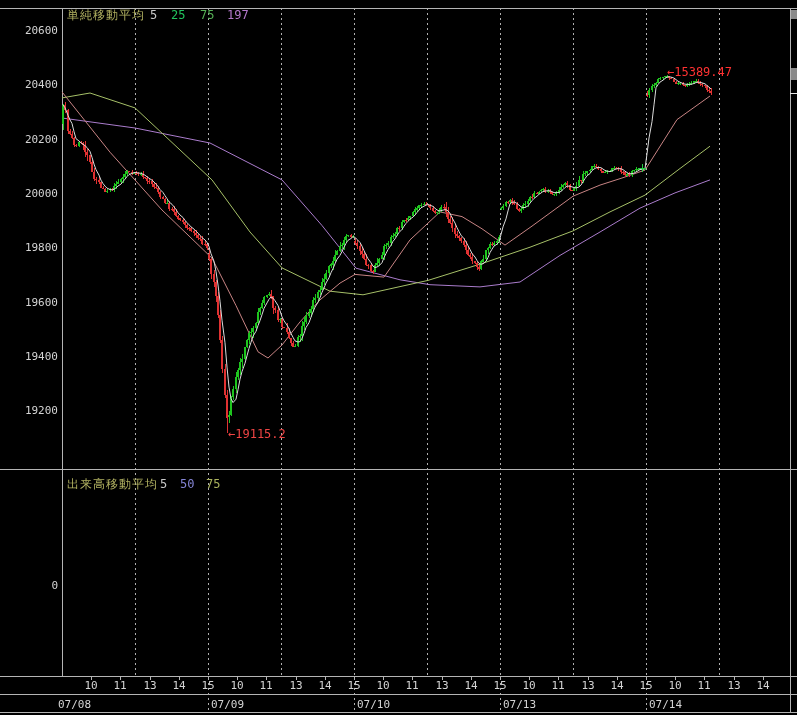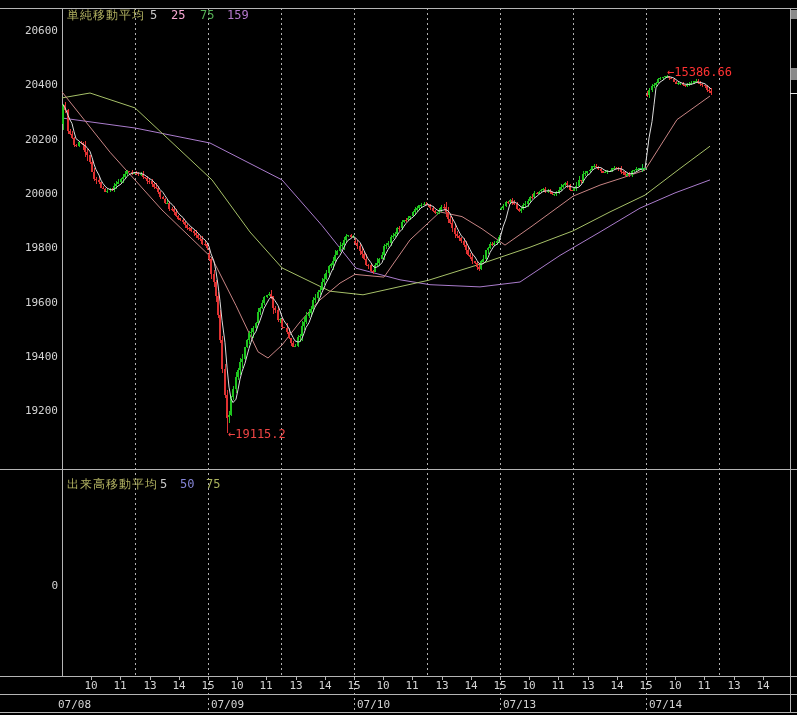--- a/index.html
+++ b/index.html
@@ -700,29 +700,29 @@
       <text x="503" y="708" fill="#d4d4d4" font-size="11" text-anchor="start" font-family="DejaVu Sans Mono, monospace">07/13</text>
       <text x="675" y="689" fill="#d4d4d4" font-size="11" text-anchor="middle" font-family="DejaVu Sans Mono, monospace">10</text>
       <text x="704" y="689" fill="#d4d4d4" font-size="11" text-anchor="middle" font-family="DejaVu Sans Mono, monospace">11</text>
       <text x="734" y="689" fill="#d4d4d4" font-size="11" text-anchor="middle" font-family="DejaVu Sans Mono, monospace">13</text>
       <text x="763" y="689" fill="#d4d4d4" font-size="11" text-anchor="middle" font-family="DejaVu Sans Mono, monospace">14</text>
       <text x="649" y="708" fill="#d4d4d4" font-size="11" text-anchor="start" font-family="DejaVu Sans Mono, monospace">07/14</text>
     </svg>
 
   <div class="ovl jp" style="left: 67px; top: 9px; color: rgb(176, 176, 96);">単純移動平均</div>
   <span class="ovl num" style="left: 150px; top: 9px; color: rgb(200, 200, 200);">5</span>
-  <span class="ovl num" style="left: 171px; top: 9px; color: #f9a8d4;">25</span>
+  <span class="ovl num" style="left: 171px; top: 9px; color: #22c55e;">25</span>
   <span class="ovl num" style="left: 200px; top: 9px; color: rgb(85, 176, 85);">75</span>
-  <span class="ovl num" style="left: 227px; top: 9px; color: rgb(180, 120, 204);">159</span>
+  <span class="ovl num" style="left: 227px; top: 9px; color: rgb(180, 120, 204);">197</span>
 
   <div class="ovl jp" style="left: 67px; top: 478px; color: rgb(176, 176, 96); text-align: right;">出来高移動平均</div>
   <span class="ovl num" style="left: 160px; top: 478px; color: rgb(200, 200, 200);">5</span>
   <span class="ovl num" style="left: 180px; top: 478px; color: rgb(132, 132, 212);">50</span>
   <span class="ovl num" style="left: 206px; top: 478px; color: rgb(170, 178, 92);">75</span>
 
   <div class="ovl num" style="left: 30px; top: 579px; width: 28px; text-align: right; font-size: 11px; color: rgb(212, 212, 212);">0</div>
 
-  <div class="ovl num" style="left: 667px; top: 66px; color: rgb(255, 50, 50);">←15386.66</div>
+  <div class="ovl num" style="left: 667px; top: 66px; color: rgb(255, 50, 50);">←15389.47</div>
   <div class="ovl num" style="left: 228px; top: 428px; color: #ef4444;">←19115.2</div>
 
   <div class="sbar" style="left:791px;top:10px;width:6px;height:9px;"></div>
   <div class="sbar" style="left:791px;top:68px;width:6px;height:12px;"></div>
 </div>
 
 </body></html>

